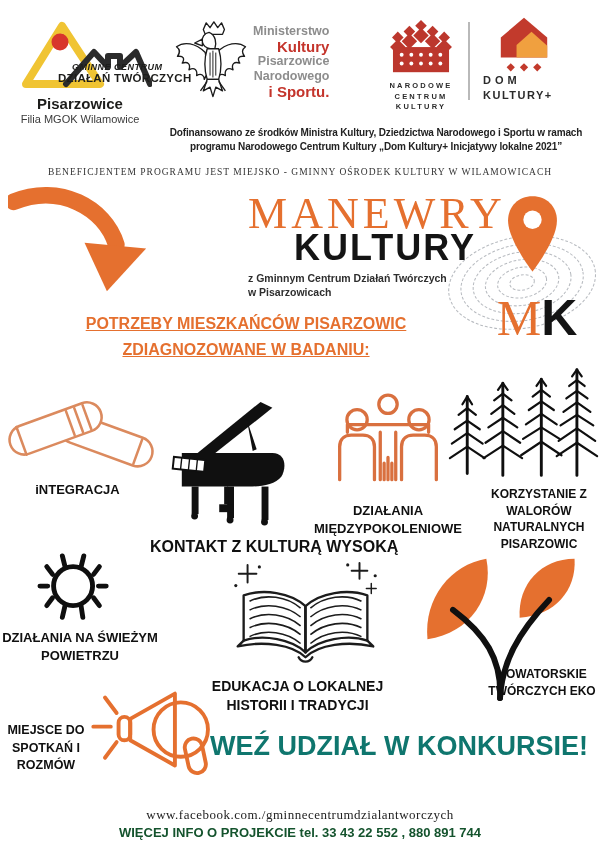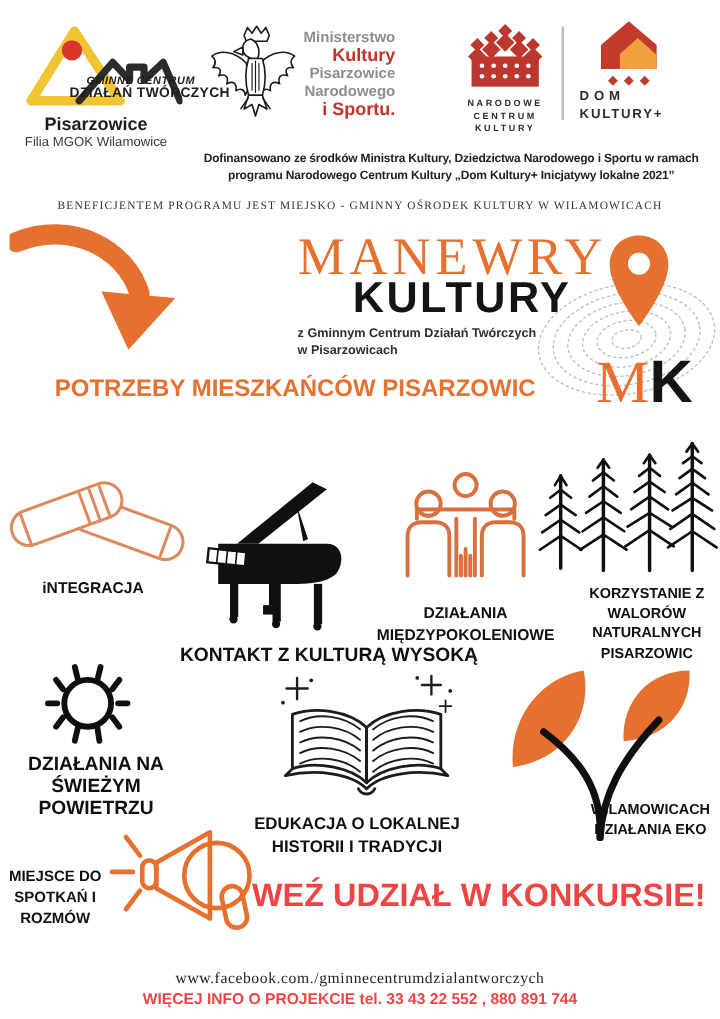--- a/index.html
+++ b/index.html
@@ -27,37 +27,37 @@
 
   
   .t-manewry{left:232px;top:188px;width:290px;font-family:"Liberation Serif",serif;
              font-size:44px;letter-spacing:4px;color:#e5702f;}
   .t-kultury{left:240px;top:227px;width:290px;font-size:36px;font-weight:800;letter-spacing:2px;color:#141414;}
   .t-sub{left:248px;top:271px;width:230px;font-size:10.5px;font-weight:bold;color:#2e2e2e;line-height:14px;}
   .monogram{left:476px;top:290px;width:120px;font-size:50px;line-height:56px;}
   .mono-m{font-family:"Liberation Serif",serif;color:#e5702f;}
   .mono-k{font-weight:800;color:#141414;letter-spacing:-2px;}
 
-  .needs-heading{left:15px;top:311px;width:462px;font-size:20px;font-weight:800;color:#e5702f;line-height:26px;}
+  .needs-heading{left:15px;top:311px;width:462px;font-size:16px;font-weight:800;color:#e5702f;line-height:26px;text-decoration:underline;}
 
   .need-label{font-weight:bold;color:#101010;}
   .lab-integration{left:5px;top:482px;width:145px;font-size:13px;}
   .lab-high{left:150px;top:538px;width:185px;font-size:16px;white-space:nowrap;text-align:center;}
   .lab-inter{left:308px;top:502px;width:160px;font-size:13px;line-height:17.5px;}
   .lab-nature{left:478px;top:486px;width:122px;font-size:12px;line-height:16.5px;}
-  .lab-outdoor{left:0px;top:629px;width:160px;font-size:16px;line-height:18px;}
+  .lab-outdoor{left:0px;top:629px;width:160px;font-size:13px;line-height:18px;}
   .lab-edu{left:190px;top:677px;width:215px;font-size:14px;line-height:19px;}
   .lab-eco{left:486px;top:666px;width:112px;font-size:12px;line-height:17px;}
   .lab-meet{left:2px;top:722px;width:88px;font-size:12.5px;line-height:17.5px;}
 
-  .cta{left:198px;top:731px;width:402px;font-size:27px;font-weight:800;color:#ef4444;}
+  .cta{left:198px;top:731px;width:402px;font-size:27px;font-weight:800;color:#0f766e;}
 
   .rules{left:20px;top:777px;width:560px;font-size:11px;font-weight:bold;line-height:14.5px;color:#111;}
   .fb{left:0;top:807px;width:600px;font-family:"Liberation Serif",serif;font-size:13px;letter-spacing:.5px;color:#222;}
-  .info{left:0;top:825px;width:600px;font-size:13px;font-weight:bold;color:#ef4444;}
+  .info{left:0;top:825px;width:600px;font-size:13px;font-weight:bold;color:#14532d;}
 </style>
 </head>
 <body>
 
 <div class="poster">
 
   <svg class="abs" style="left:12px;top:12px" width="140" height="84" viewBox="0 0 140 84">
     <path d="M14,72 L50,14 L88,72 Z" fill="none" stroke="#f0c433" stroke-width="8" stroke-linejoin="round"></path>
     <circle cx="48" cy="30" r="8.5" fill="#d8362c"></circle>
     <path d="M54,72 82,40 96,55 96,44 108,44 108,55 124,40 138,72" fill="none" stroke="#2b2b2b" stroke-width="6" stroke-linejoin="round" stroke-linecap="round"></path>
@@ -162,20 +162,21 @@
     <div>w Pisarzowicach</div>
   </div>
   <svg class="abs" style="left:505px;top:193px" width="55" height="84" viewBox="0 0 54 80">
     <path d="M27,2 C13,2 3,12 3,26 C3,45 27,76 27,76 C27,76 51,45 51,26 C51,12 41,2 27,2 Z" fill="#e5702f"></path>
     <circle cx="27" cy="25" r="9" fill="#ffffff"></circle>
   </svg>
   <div class="abs monogram ctr"><span class="mono-m">M</span><span class="mono-k">K</span></div>
 
   <div class="abs needs-heading ctr">
     <div>POTRZEBY MIESZKAŃCÓW PISARZOWIC</div>
+    <div>ZDIAGNOZOWANE W BADANIU:</div>
   </div>
 
   <svg class="abs" style="left:2px;top:384px" width="158" height="100" viewBox="0 0 160 102">
     <g stroke="#db8a5e" stroke-width="2.6" fill="#ffffff" stroke-linejoin="round" stroke-linecap="round">
       <g transform="rotate(20 105 57)">
         <rect x="57" y="42" width="98" height="30" rx="15"></rect>
         <path d="M140,44 V70" fill="none"></path>
       </g>
       <g transform="rotate(-20 55 45)">
         <rect x="5" y="30" width="98" height="30" rx="15"></rect>
@@ -260,21 +261,21 @@
     </g>
   </svg>
   <div class="abs need-label ctr lab-edu">EDUKACJA O LOKALNEJ HISTORII I TRADYCJI</div>
 
   <svg class="abs" style="left:423px;top:549px" width="158" height="152" viewBox="0 0 160 155">
     <path d="M4,92 C0,50 28,16 64,10 C72,48 48,86 4,92 Z" fill="#e5702f"></path>
     <path d="M98,70 C96,36 120,10 154,10 C156,42 134,68 98,70 Z" fill="#e5702f"></path>
     <path d="M78,152 C80,112 62,86 30,62" fill="none" stroke="#101010" stroke-width="6" stroke-linecap="round"></path>
     <path d="M78,152 C80,116 96,86 128,52" fill="none" stroke="#101010" stroke-width="6" stroke-linecap="round"></path>
   </svg>
-  <div class="abs need-label ctr lab-eco">WILAMOWICACH DZIAŁANIA EKO</div>
+  <div class="abs need-label ctr lab-eco">NOWATORSKIE TWÓRCZYCH EKO</div>
 
   <svg class="abs" style="left:86px;top:680px" width="138" height="102" viewBox="0 0 135 105">
     <g stroke="#e5702f" fill="none" stroke-width="4" stroke-linejoin="round" stroke-linecap="round">
       <path d="M16,18 L28,34 M4,48 H22 M16,80 L28,64"></path>
       <rect x="30" y="38" width="12" height="24" rx="6"></rect>
       <path d="M42,40 L88,14 V88 L42,62 Z"></path>
       <circle cx="94" cy="51" r="28"></circle>
       <rect x="100" y="60" width="18" height="36" rx="9" transform="rotate(-12 109 78)"></rect>
     </g>
   </svg>

